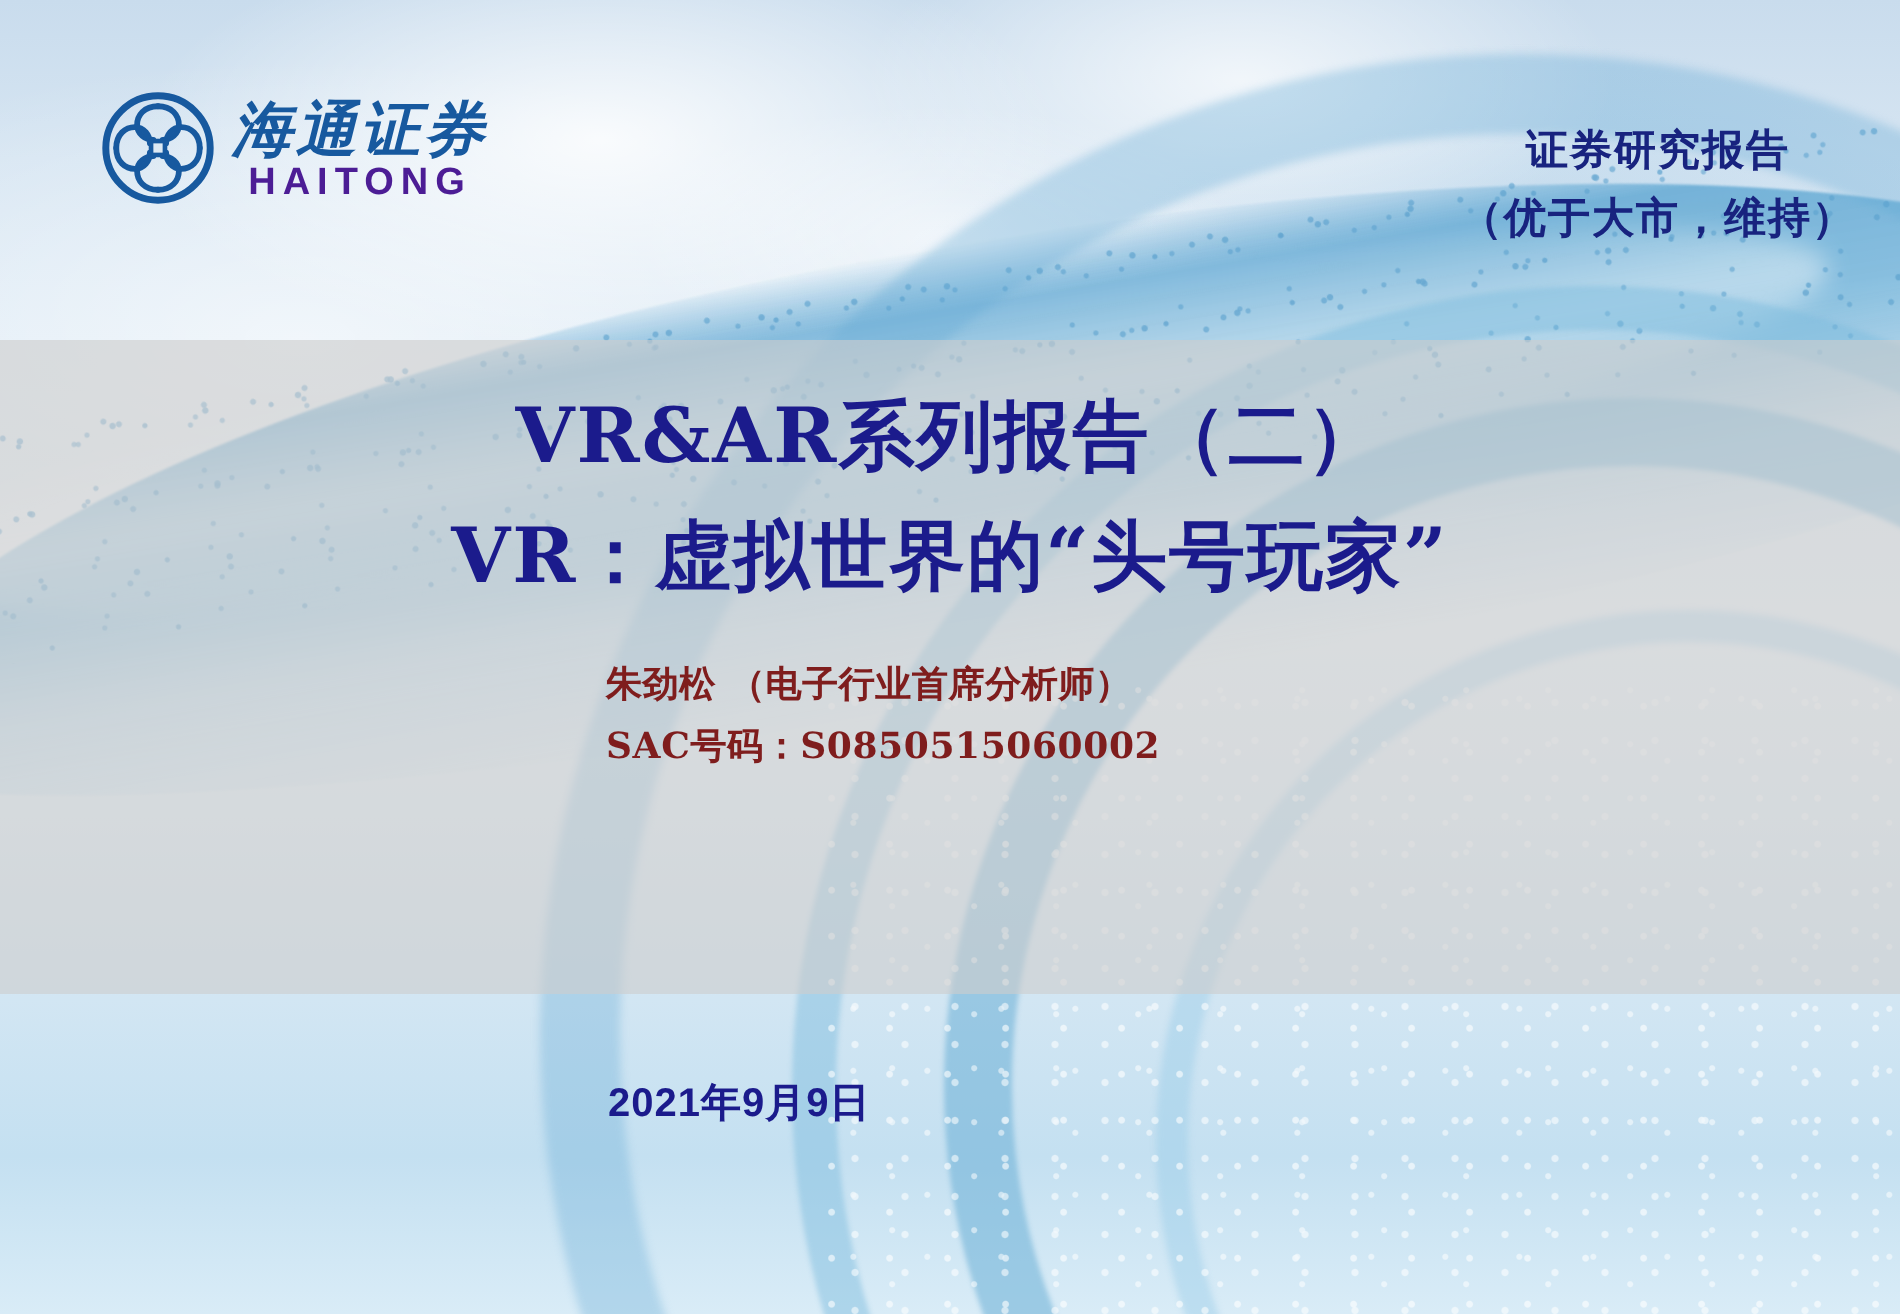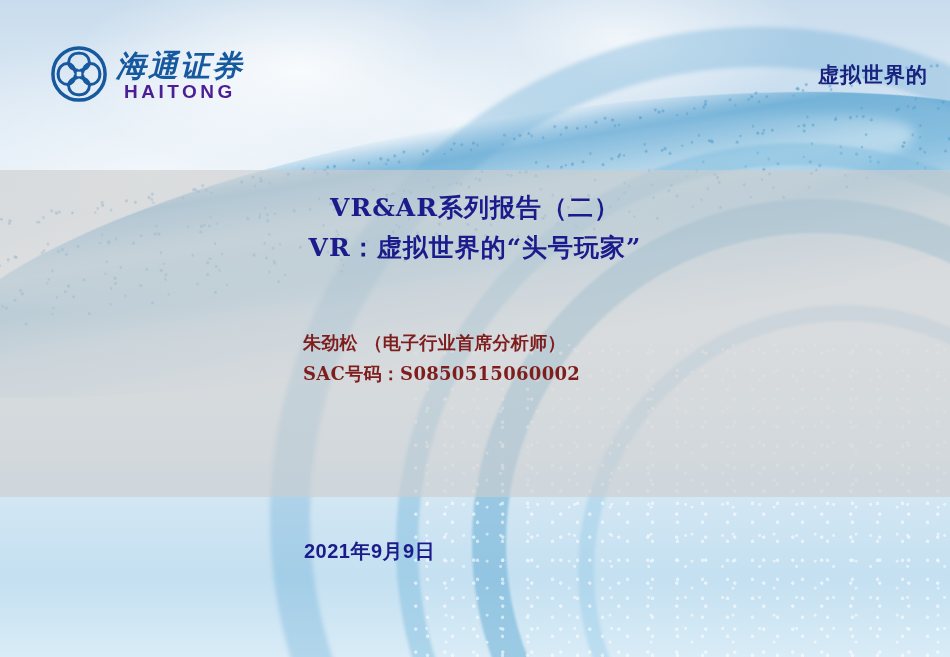--- a/index.html
+++ b/index.html
@@ -203,21 +203,21 @@
   .titles {
     position: absolute;
     left: 0; top: 188px;
     width: 950px;
     text-align: center;
     color: #1b1b8c;
   }
   .title-line {
     font-family: "DejaVu Serif", "Liberation Serif", serif;
     font-weight: 700;
-    font-size: 25px;
+    font-size: 38px;
     letter-spacing: 1px;
     line-height: 1.58;
     white-space: nowrap;
   }
 
   
   .authors {
     position: absolute;
     left: 303px; top: 328px;
     color: #7f1d1d;
@@ -281,21 +281,22 @@
         <rect x="44" y="44" width="12" height="12" fill="none" stroke="#17599f" stroke-width="4"></rect>
       </svg>
     </span>
     <span class="logo-text-block">
       <span class="logo-cn">海通证券</span>
       <span class="logo-en">HAITONG</span>
     </span>
   </div>
 
   <div class="report-type">
-    <div>虚拟世界的</div>
+    <div>证券研究报告</div>
+    <div>（优于大市，维持）</div>
   </div>
 
   <div class="titles">
     <div class="title-line">VR&amp;AR系列报告（二）</div>
     <div class="title-line">VR：虚拟世界的“头号玩家”</div>
   </div>
 
   <div class="authors">
     <div class="author-line">朱劲松 （电子行业首席分析师）</div>
     <div class="author-line">SAC号码：S0850515060002</div>

